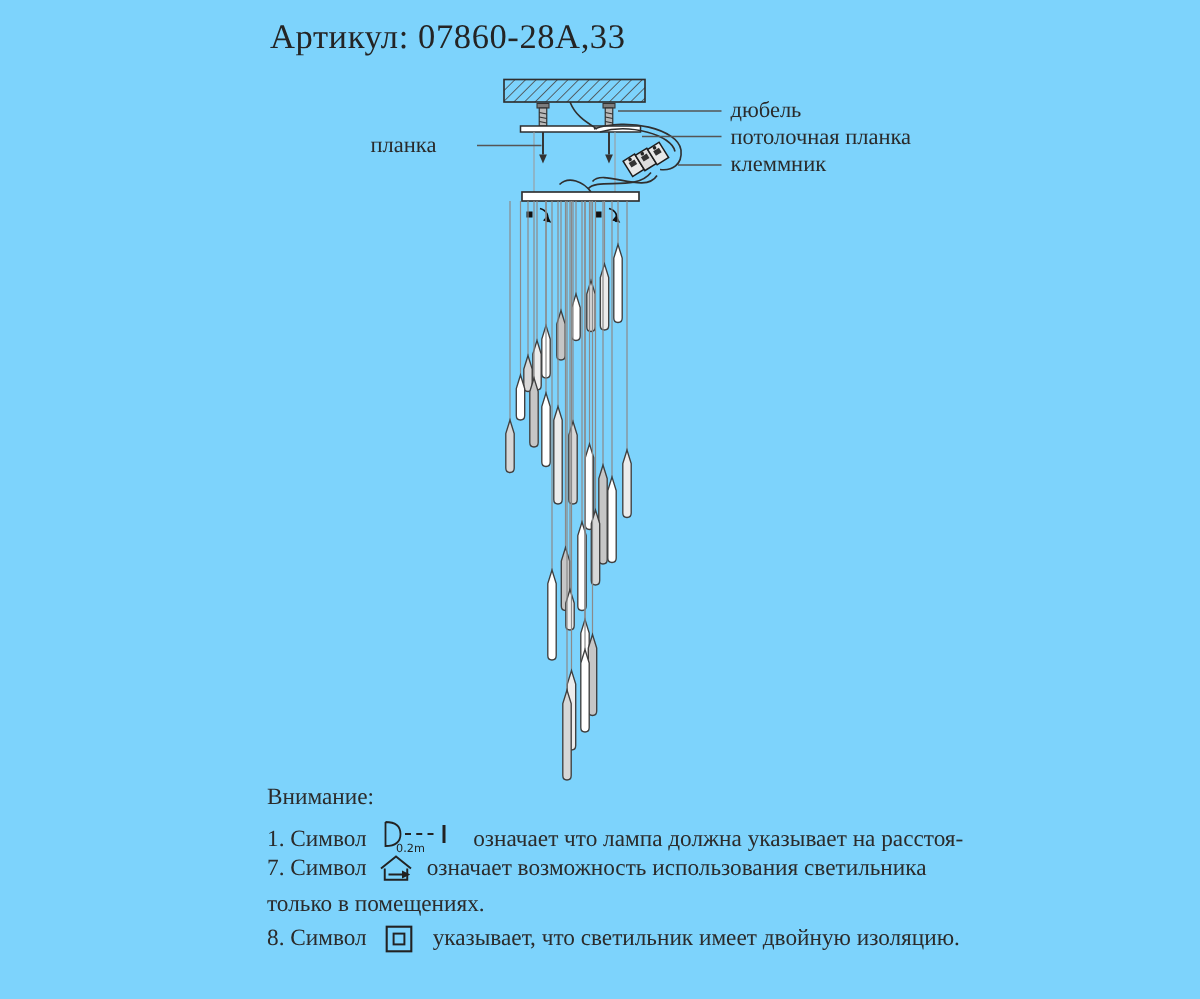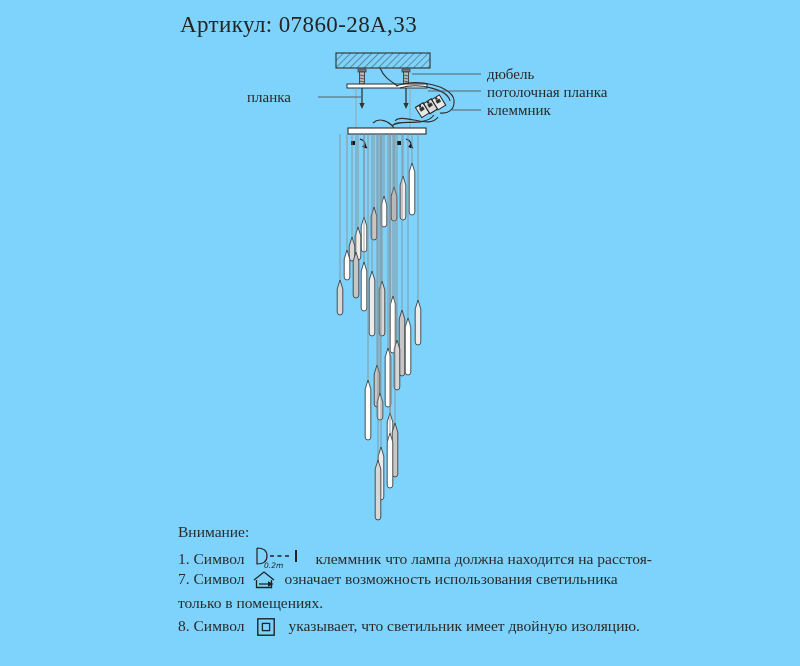--- a/index.html
+++ b/index.html
@@ -8,21 +8,21 @@
   .title{position:absolute;left:180px;top:12px;font-size:23px;letter-spacing:.4px;color:#242424;}
   .diagram-svg{position:absolute;left:0;top:0;}
   .callout{position:absolute;font-size:15px;color:#2a2a2a;white-space:nowrap;line-height:16px;}
   .lbl-dowel{left:487px;top:66px;}
   .lbl-plate{left:487px;top:84px;}
   .lbl-terminal{left:487px;top:102px;}
   .lbl-screw{left:247px;top:89px;}
   .warning{position:absolute;left:178px;top:520px;width:450px;font-size:15.5px;color:#2b2b2b;}
   .wtitle{height:24px;line-height:24px;}
   .wline{height:23.4px;line-height:23.4px;white-space:nowrap;}
-  .sym{display:inline-block;vertical-align:-6px;margin:0 8px;font-style:italic;}
+  .sym{display:inline-block;vertical-align:-6px;margin:0 8px;}
   .sym svg{display:block;}
 </style>
 </head>
 <body>
 
 <div class="page">
 
   <div class="title">Артикул: 07860-28А,33</div>
 
   <svg class="diagram-svg" width="800" height="666" viewBox="0 0 800 666">
@@ -171,21 +171,21 @@
 
   <div class="warning">
     <div class="wtitle">Внимание:</div>
 
     <div class="wline">
       <span>1. Символ</span><span class="sym"><svg width="55" height="26" viewBox="0 0 55 26">
         <path d="M5,4 L5,20 Q15,20 15,12 Q15,4 5,4" fill="none" stroke="#222" stroke-width="1.2"></path>
         <line x1="18" y1="12" x2="40" y2="12" stroke="#222" stroke-width="1.3" stroke-dasharray="4 3.5"></line>
         <line x1="44" y1="6" x2="44" y2="18" stroke="#222" stroke-width="2"></line>
         <text x="12" y="24" font-family="DejaVu Sans, sans-serif" font-size="7.5" fill="#222">0.2m</text>
-      </svg></span><span>клеммник что лампа должна находится на расстоя-</span>
+      </svg></span><span>означает что лампа должна указывает на расстоя-</span>
     </div>
 
     <div class="wline">
       <span>7. Символ</span><span class="sym"><svg width="24" height="20" viewBox="0 0 24 20">
         <path d="M2,10 L12,2 L22,10" fill="none" stroke="#222" stroke-width="1.3"></path>
         <path d="M4.5,10 L4.5,17.5 L19.5,17.5 L19.5,10" fill="none" stroke="#222" stroke-width="1.3"></path>
         <line x1="7" y1="14" x2="16" y2="14" stroke="#222" stroke-width="1.3"></line>
         <polygon points="16,11.3 21.5,14 16,16.7" fill="#222"></polygon>
       </svg></span><span>означает возможность использования светильника</span>
     </div>

